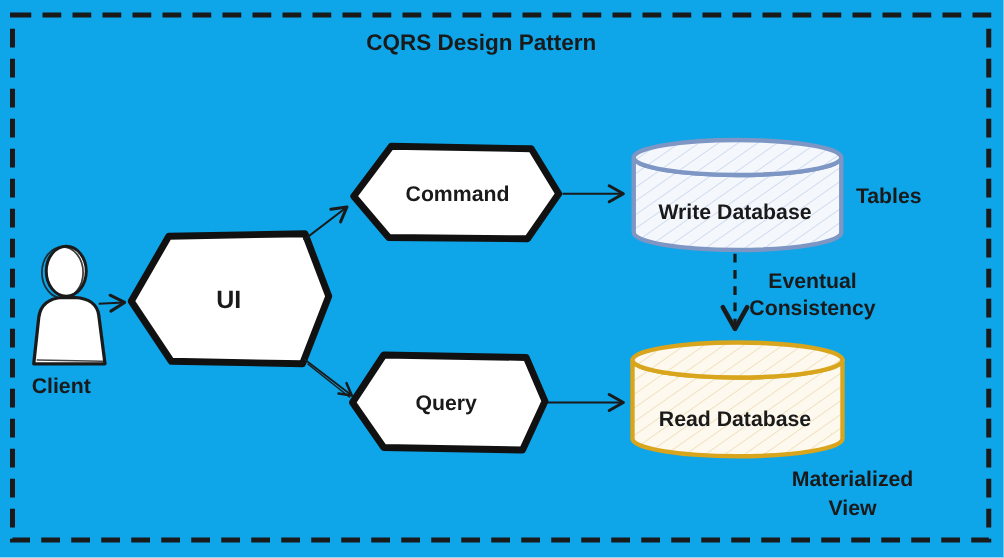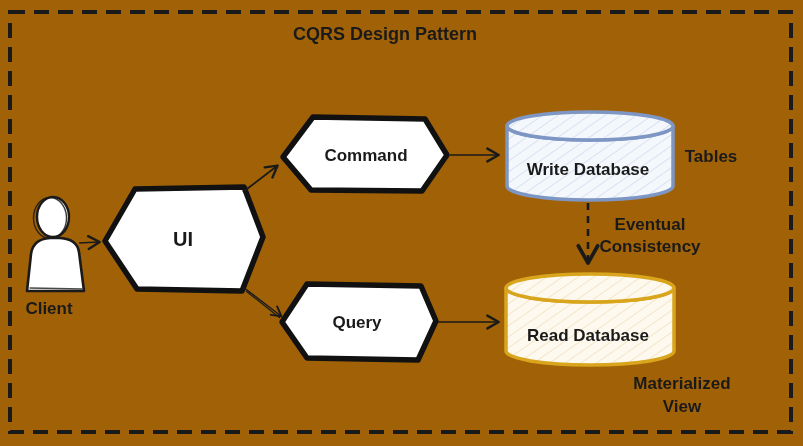--- a/index.html
+++ b/index.html
@@ -1,20 +1,20 @@
 <!DOCTYPE html>
 <html><head>
 <meta charset="utf-8">
 <style>
   html, body { margin: 0; padding: 0; background: #ffffff; }
   #canvas {
     position: relative;
     width: 803px;
     height: 446px;
-    background: #a16207;
+    background: #0ea5e9;
     overflow: hidden;
     font-family: "Liberation Sans", sans-serif;
     text-align: center;
   }
   svg { display: block; }
   text {
     font-family: "Liberation Sans", sans-serif;
     font-weight: bold;
     fill: #1a1a1a;
   }

